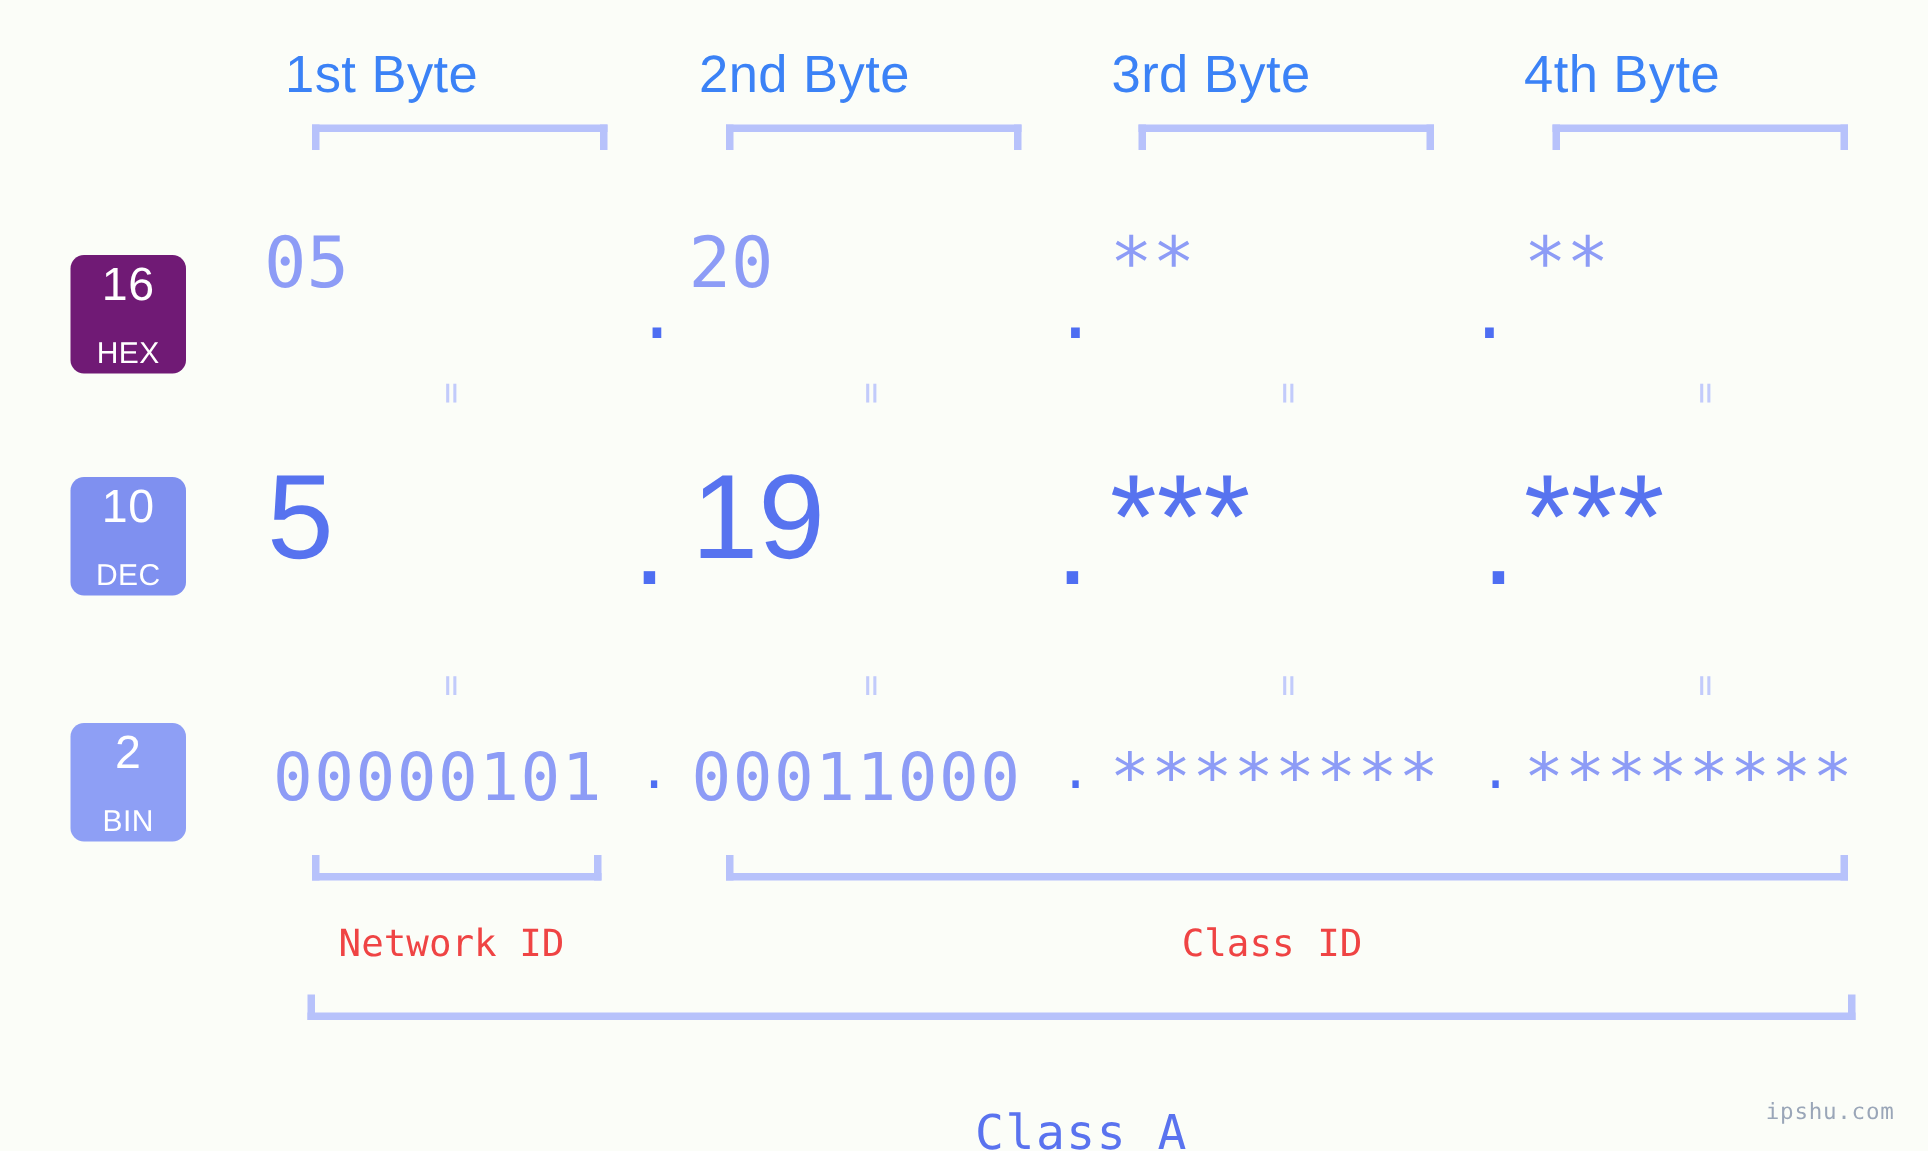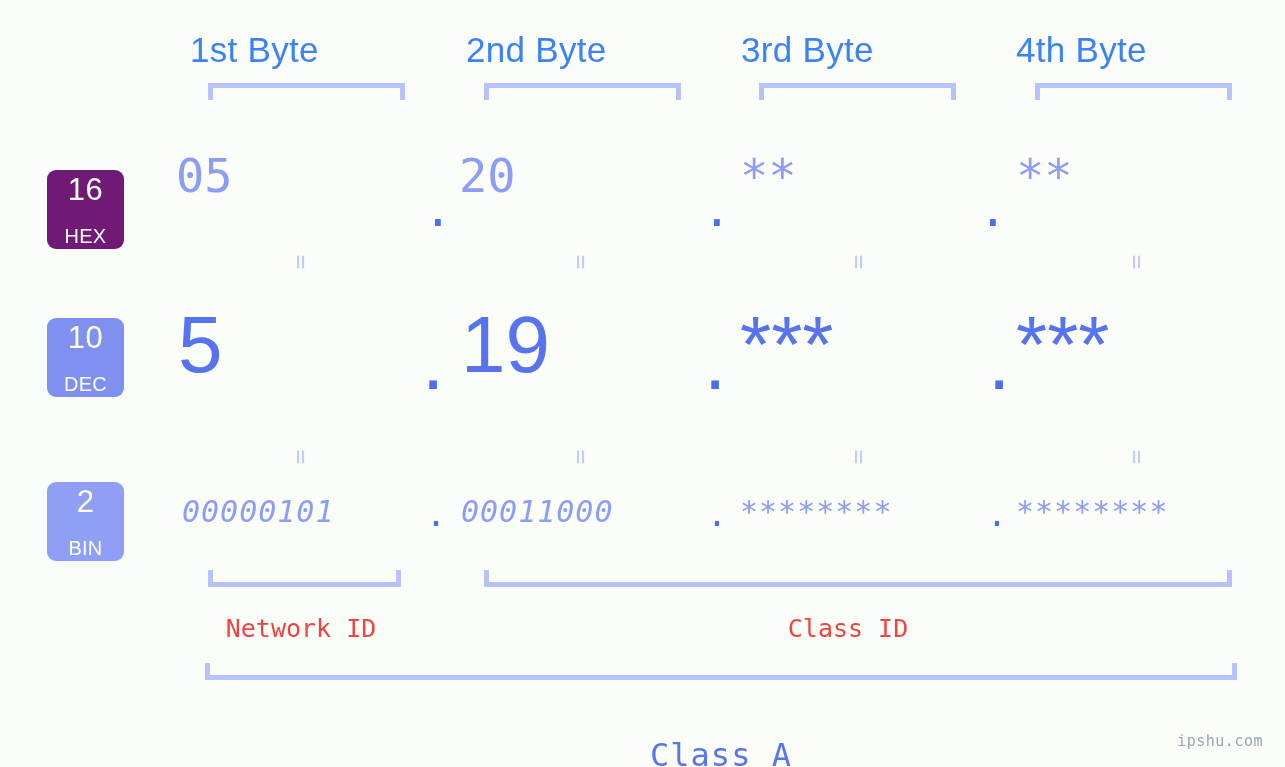--- a/index.html
+++ b/index.html
@@ -108,26 +108,25 @@
     font-family: "Liberation Sans", sans-serif;
     font-size: 80px;
     color: #4e6ef2;
     line-height: 1;
     width: 30px;
     text-align: center;
   }
 
   .row-bin .val-cell {
     font-family: "DejaVu Sans Mono", monospace;
-    font-size: 30px;
+    font-size: 44px;
     color: #8d9cf6;
     top: 497px;
     width: 240px;
     letter-spacing: 1px;
-    font-style: italic;
   }
   .row-bin .sep {
     position: absolute;
     top: 497px;
     font-family: "DejaVu Sans Mono", monospace;
     font-size: 34px;
     color: #4e6ef2;
     line-height: 1;
     width: 30px;
     text-align: center;

